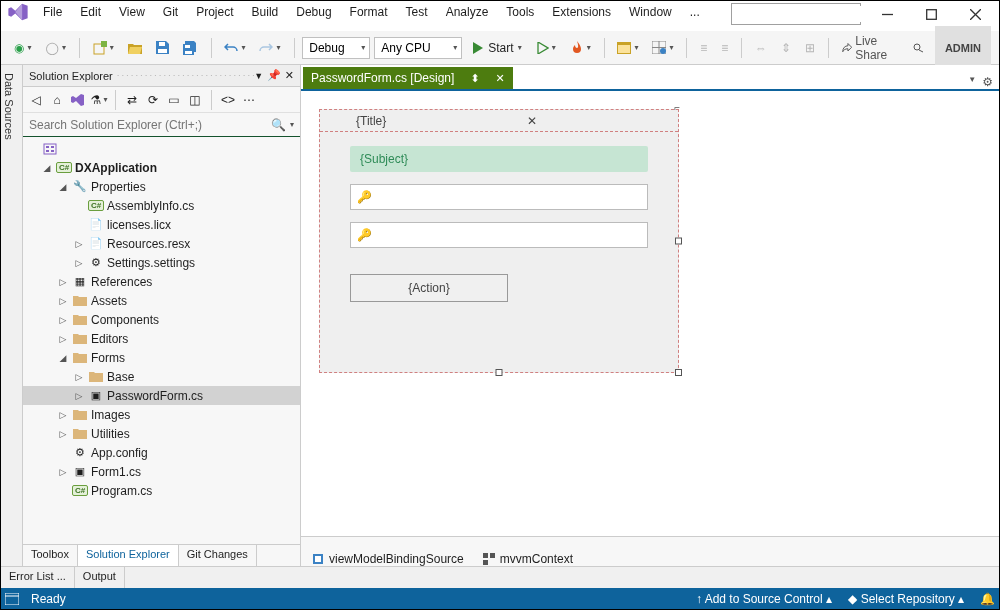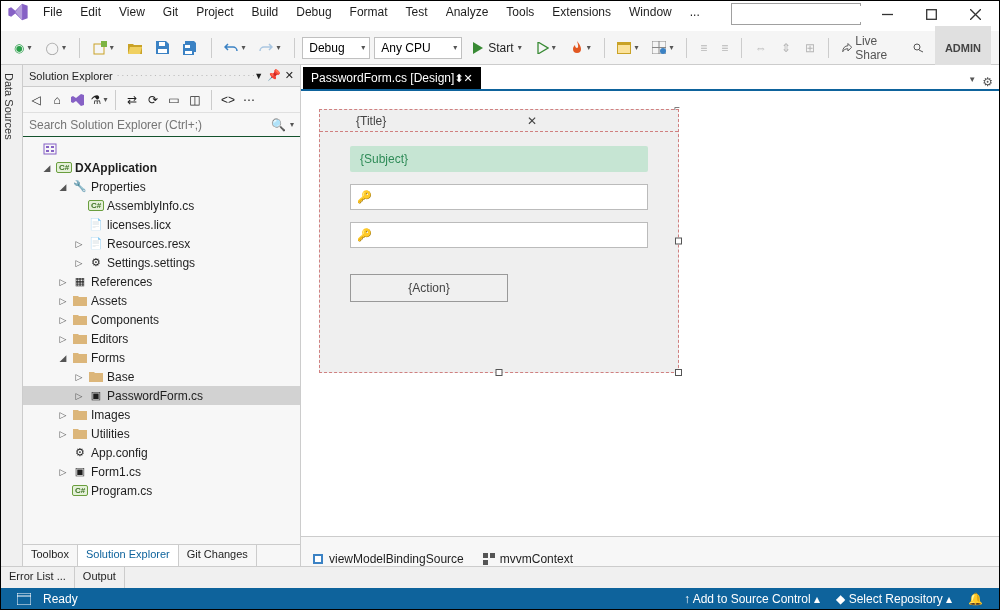--- a/index.html
+++ b/index.html
@@ -46,21 +46,21 @@
 .tree-icon { width: 16px; height: 16px; margin: 0 3px; display: flex; align-items: center; justify-content: center; font-size: 11px; }
 .tree-label { font-size: 12px; }
 .bold { font-weight: 600; }
 .exp-tabs { height: 22px; border-top: 1px solid #ccc; display: flex; }
 .exp-tab { padding: 3px 8px; font-size: 11px; border-right: 1px solid #ccc; }
 .exp-tab.active { background: #fff; color: #0e639c; }
 
 
 .designer { flex: 1; display: flex; flex-direction: column; background: #fff; }
 .doc-tabs { height: 26px; display: flex; align-items: end; border-bottom: 2px solid #0e639c; padding-left: 2px; position: relative; }
-.doc-tab { background: #000000; color: #fff; padding: 4px 8px; display: flex; align-items: center; gap: 0; font-size: 12px; }
+.doc-tab { background: #4d7c0f; color: #fff; padding: 4px 8px; display: flex; align-items: center; gap: 16px; font-size: 12px; }
 .doc-tab .pin, .doc-tab .close { font-size: 11px; cursor: pointer; }
 .doc-tabs-right { margin-left: auto; display: flex; gap: 6px; padding-right: 6px; color: #555; }
 .canvas { flex: 1; position: relative; background: #fff; padding: 14px; }
 .form { margin: 4px; width: 360px; height: 264px; background: #efefef; border: 1px dashed #d08080; position: relative; }
 .form-title { height: 22px; display: flex; align-items: center; padding: 0 8px; border-bottom: 1px dashed #d08080; }
 .form-title span { flex: 1; color: #444; font-size: 12px; margin-left: 28px; }
 .form-close { color: #888; font-size: 14px; }
 .form-body { padding: 14px 30px; }
 .subject { background: #c6e5d3; color: #2e8b57; padding: 6px 10px; border-radius: 2px; font-size: 12px; }
 .input-box { background: #fff; border: 1px solid #bbb; height: 26px; margin-top: 12px; display: flex; align-items: center; padding: 0 6px; }
@@ -72,21 +72,21 @@
 .handle.corner { right: -4px; bottom: -4px; }
 .ruler-mark { position: absolute; right: -2px; top: -8px; font-size: 10px; color: #555; }
 .components { height: 30px; border-top: 1px solid #ccc; display: flex; align-items: flex-end; gap: 18px; padding: 0 10px; background: #f7f7f7; }
 .comp { display: flex; align-items: center; gap: 4px; font-size: 12px; }
 
 
 .bottom-tabs { height: 22px; border-top: 1px solid #ccc; display: flex; background: #f0f0f0; }
 .btab { padding: 3px 8px; font-size: 11px; border-right: 1px solid #ccc; }
 
 
-.statusbar { height: 22px; background: #0e639c; color: #fff; display: flex; align-items: center; padding: 0 16px; gap: 12px; font-size: 12px; }
+.statusbar { height: 22px; background: #0e639c; color: #fff; display: flex; align-items: center; padding: 0 4px; gap: 12px; font-size: 12px; }
 .status-right { margin-left: auto; display: flex; gap: 16px; align-items: center; }
 
 .folder-svg { width: 14px; height: 11px; }
 .cs-badge { background: #e4f0d8; border: 1px solid #6a9e3e; color: #3a7020; font-size: 8px; font-weight: bold; padding: 0 2px; border-radius: 2px; }
 </style>
 </head>
 <body>
 
 <div class="titlebar">
   <svg class="vs-logo" viewBox="0 0 32 32">

